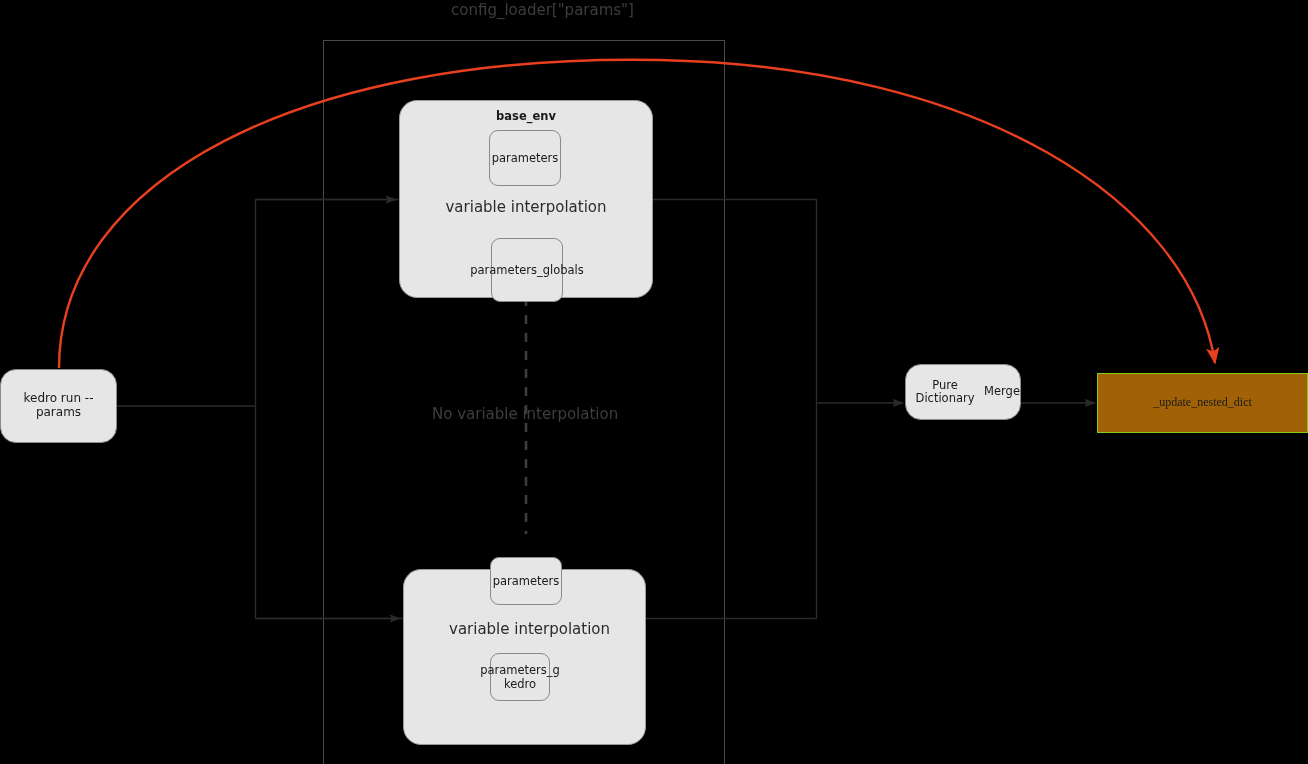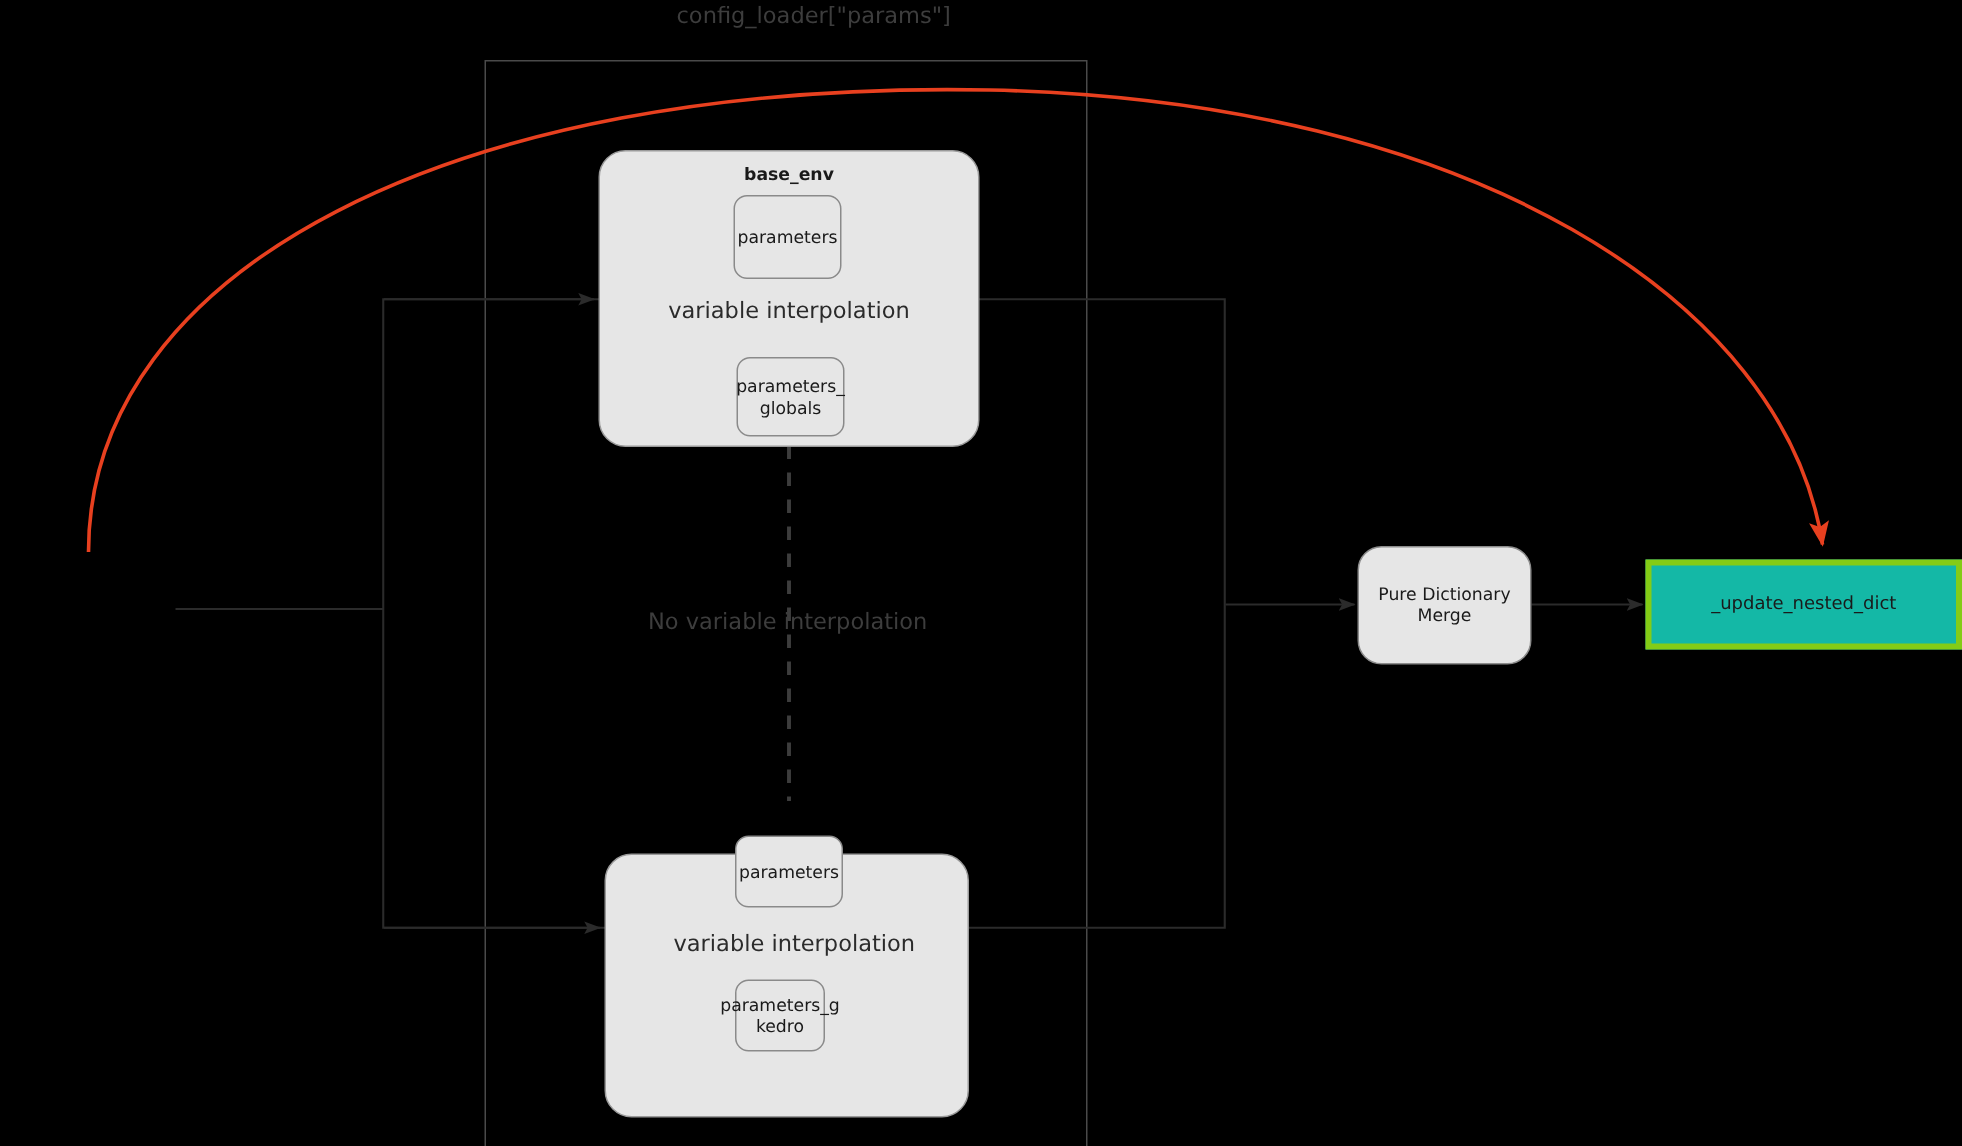--- a/index.html
+++ b/index.html
@@ -29,22 +29,23 @@
     justify-content: center;
     text-align: center;
     color: #1a1a1a;
     line-height: 1.15;
   }
   .node-grey {
     background: #e6e6e6;
     border: 1px solid #8c8c8c;
   }
   .node-white {
-    background: #14b8a6;
-    border: 4px solid #84cc16;
+    background: #a16207;
+    border: 1px solid #84cc16;
+    font-family: Liberation Serif, serif;
   }
   .rounded-lg { border-radius: 16px; }
   .group-title {
     position: absolute;
     color: #3d3d3d;
     font-size: 15px;
     white-space: nowrap;
   }
   .env-box {
     position: absolute;
@@ -141,40 +142,43 @@
 
   <div class="mid-label" style="left:432px; top:405px;">No variable interpolation</div>
 
   <div class="env-box" style="left:399px; top:100px; width:254px; height:198px;">
     <div class="env-title" style="top:8px;">base_env</div>
     <div class="env-label" style="top:97px;">variable interpolation</div>
   </div>
   <div class="inner-node" style="left:489px; top:130px; width:72px; height:56px;">
     <span>parameters</span>
   </div>
-  <div class="inner-node" style="left:491px; top:238px; width:72px; height:53px; flex-direction:column;">
+  <div class="inner-node" style="left:491px; top:238px; width:72px; height:64px; flex-direction:row;">
     <span>parameters_</span>
     <span>globals</span>
   </div>
 
   <div class="env-box" style="left:403px; top:531px; width:243px; height:176px;margin-top:38px;">
     <div class="env-title" style="top:8px;">prod_env</div>
     <div class="env-label" style="top:620px; left:0;"></div>
   </div>
   <div class="mid-label" style="left:449px; top:620px; color:#2b2b2b;">variable interpolation</div>
   <div class="inner-node" style="left:490px; top:557px; width:72px; height:48px;">
     <span>parameters</span>
   </div>
   <div class="inner-node" style="left:490px; top:653px; width:60px; height:48px; flex-direction:column;">
     <span>parameters_g</span>
     <span>kedro</span>
   </div>
 
+  <div class="node node-grey rounded-lg lbl-12" style="left:0px; top:369px; width:117px; height:74px;">
+    <span>kedro run --params</span>
+  </div>
 
-  <div class="node node-grey rounded-lg lbl-11" style="left:905px; top:364px; width:116px; height:79px; flex-direction:column;">
+  <div class="node node-grey rounded-lg lbl-11" style="left:905px; top:364px; width:116px; height:56px; flex-direction:row;">
     <span>Pure Dictionary</span>
     <span>Merge</span>
   </div>
 
   <div class="node node-white lbl-12" style="left:1097px; top:373px; width:211px; height:60px;">
     <span>_update_nested_dict</span>
   </div>
 
 </div>
 

